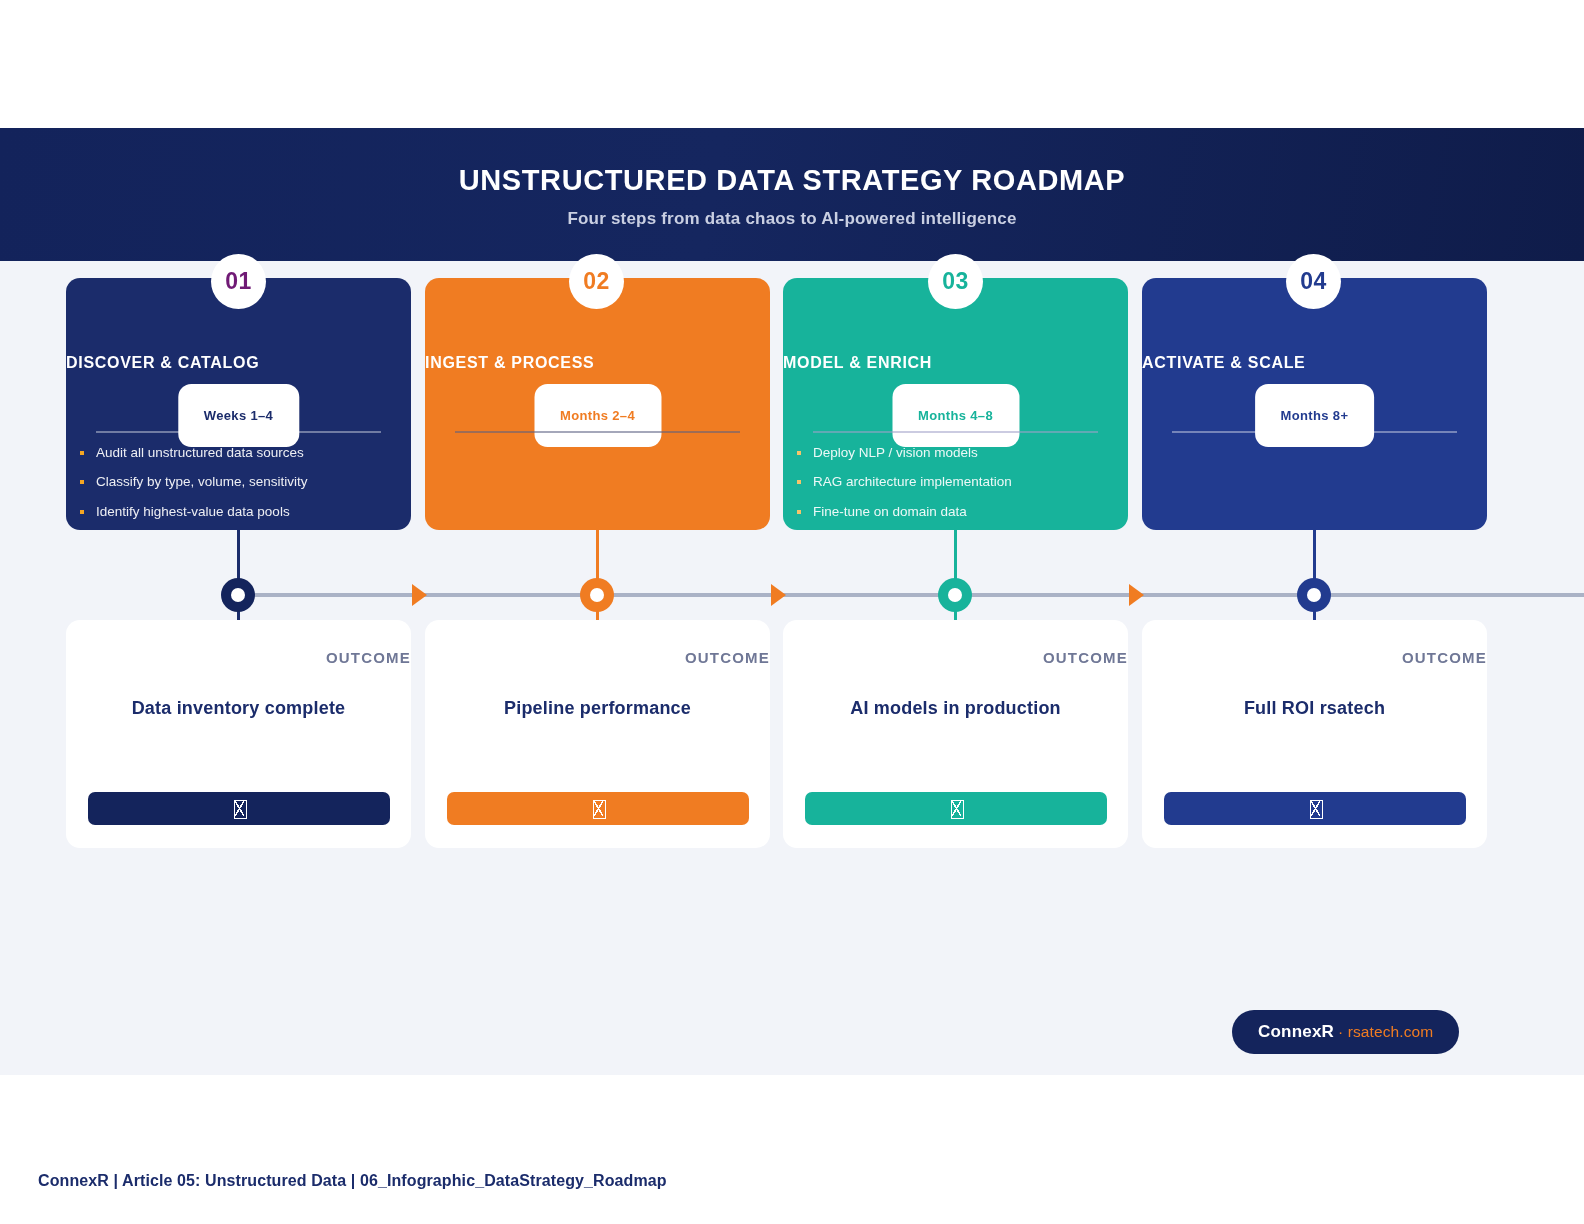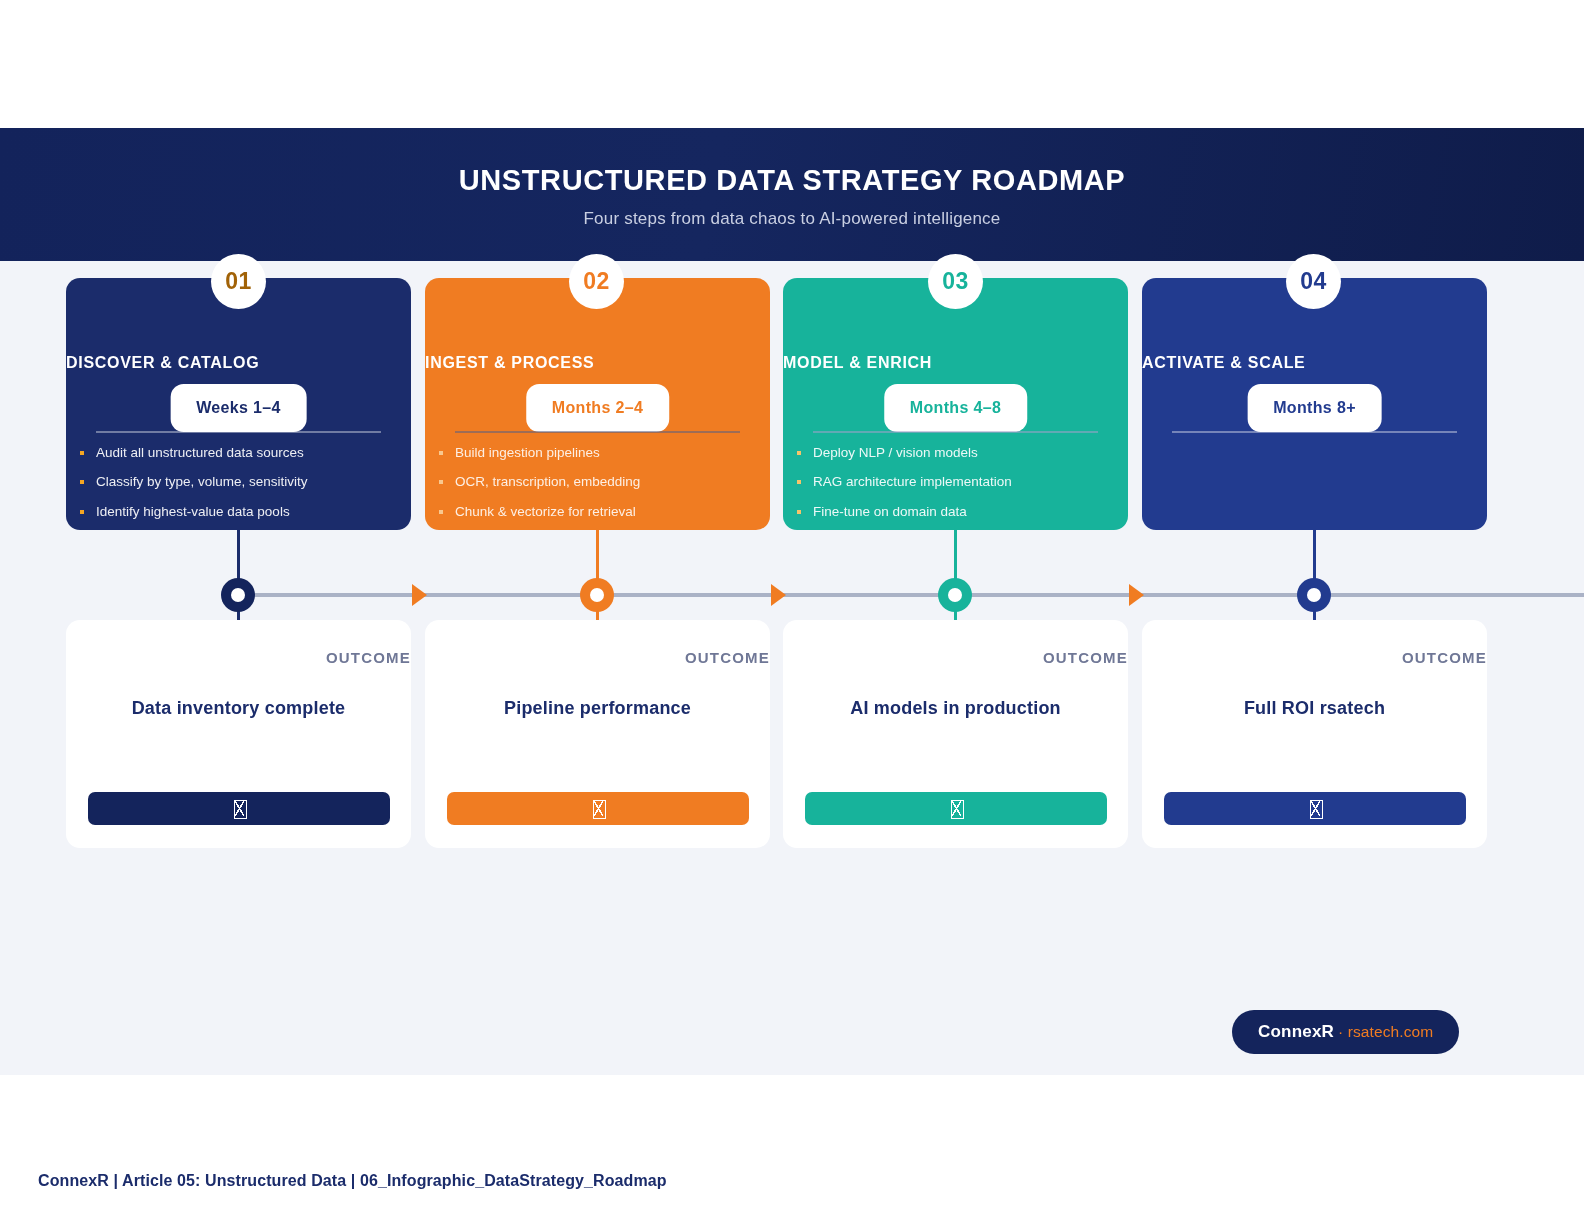--- a/index.html
+++ b/index.html
@@ -48,21 +48,21 @@
     font-weight: bold;
     letter-spacing: 0.6px;
   }
   #header-subtitle {
     position: absolute;
     left: 0; top: 81px;
     width: 1584px;
     text-align: center;
     color: #c9cfe2;
     font-size: 17px;
-    font-weight: normal;
+    font-weight: bold;
     letter-spacing: 0.2px;
   }
 
   
   .phase-card {
     position: absolute;
     top: 150px;
     width: 345px;
     height: 252px;
     border-radius: 14px;
@@ -84,22 +84,22 @@
     letter-spacing: 0.7px;
   }
 
   .phase-pill {
     position: absolute;
     top: 106px;
     left: 50%;
     transform: translateX(-50%);
     background: #ffffff;
     border-radius: 13px;
-    padding: 15px 26px;
-    font-size: 16px;
+    padding: 24px 26px;
+    font-size: 13px;
     font-weight: bold;
     letter-spacing: 0.35px;
     white-space: nowrap;
   }
   .c0 .phase-pill { color: #1b2c6b; }
   .c1 .phase-pill { color: #f07c22; }
   .c2 .phase-pill { color: #17b39b; }
   .c3 .phase-pill { color: #223b8f; }
 
   .phase-divider {
@@ -146,21 +146,21 @@
     border-radius: 50%;
     background: #ffffff;
     display: flex;
     align-items: center;
     justify-content: center;
     font-size: 23px;
     font-weight: bold;
     letter-spacing: 0.5px;
     z-index: 5;
   }
-  .num-badge.n0 { left: 211px;  color: #a16207; }
+  .num-badge.n0 { left: 211px;  color: #701a75; }
   .num-badge.n1 { left: 569px;  color: #f07c22; }
   .num-badge.n2 { left: 928px;  color: #17b39b; }
   .num-badge.n3 { left: 1286px; color: #223b8f; }
 
   
   #timeline-line {
     position: absolute;
     left: 238px; top: 465px;
     width: 1346px;
     height: 4px;
@@ -337,26 +337,20 @@
         <li><span class="bullet-mark"></span><span>Classify by type, volume, sensitivity</span></li>
         <li><span class="bullet-mark"></span><span>Identify highest-value data pools</span></li>
 
       </ul>
     </div>
 
     <div class="phase-card c1">
       <div class="phase-title">INGEST &amp; PROCESS</div>
       <div class="phase-pill">Months 2–4</div>
       <div class="phase-divider"></div>
-      <ul class="phase-bullets">
-        <li><span class="bullet-mark"></span><span>Build ingestion pipelines</span></li>
-        <li><span class="bullet-mark"></span><span>OCR, transcription, embedding</span></li>
-        <li><span class="bullet-mark"></span><span>Chunk &amp; vectorize for retrieval</span></li>
-
-      </ul>
     </div>
 
     <div class="phase-card c2">
       <div class="phase-title">MODEL &amp; ENRICH</div>
       <div class="phase-pill">Months 4–8</div>
       <div class="phase-divider"></div>
       <ul class="phase-bullets">
         <li><span class="bullet-mark"></span><span>Deploy NLP / vision models</span></li>
         <li><span class="bullet-mark"></span><span>RAG architecture implementation</span></li>
         <li><span class="bullet-mark"></span><span>Fine-tune on domain data</span></li>

